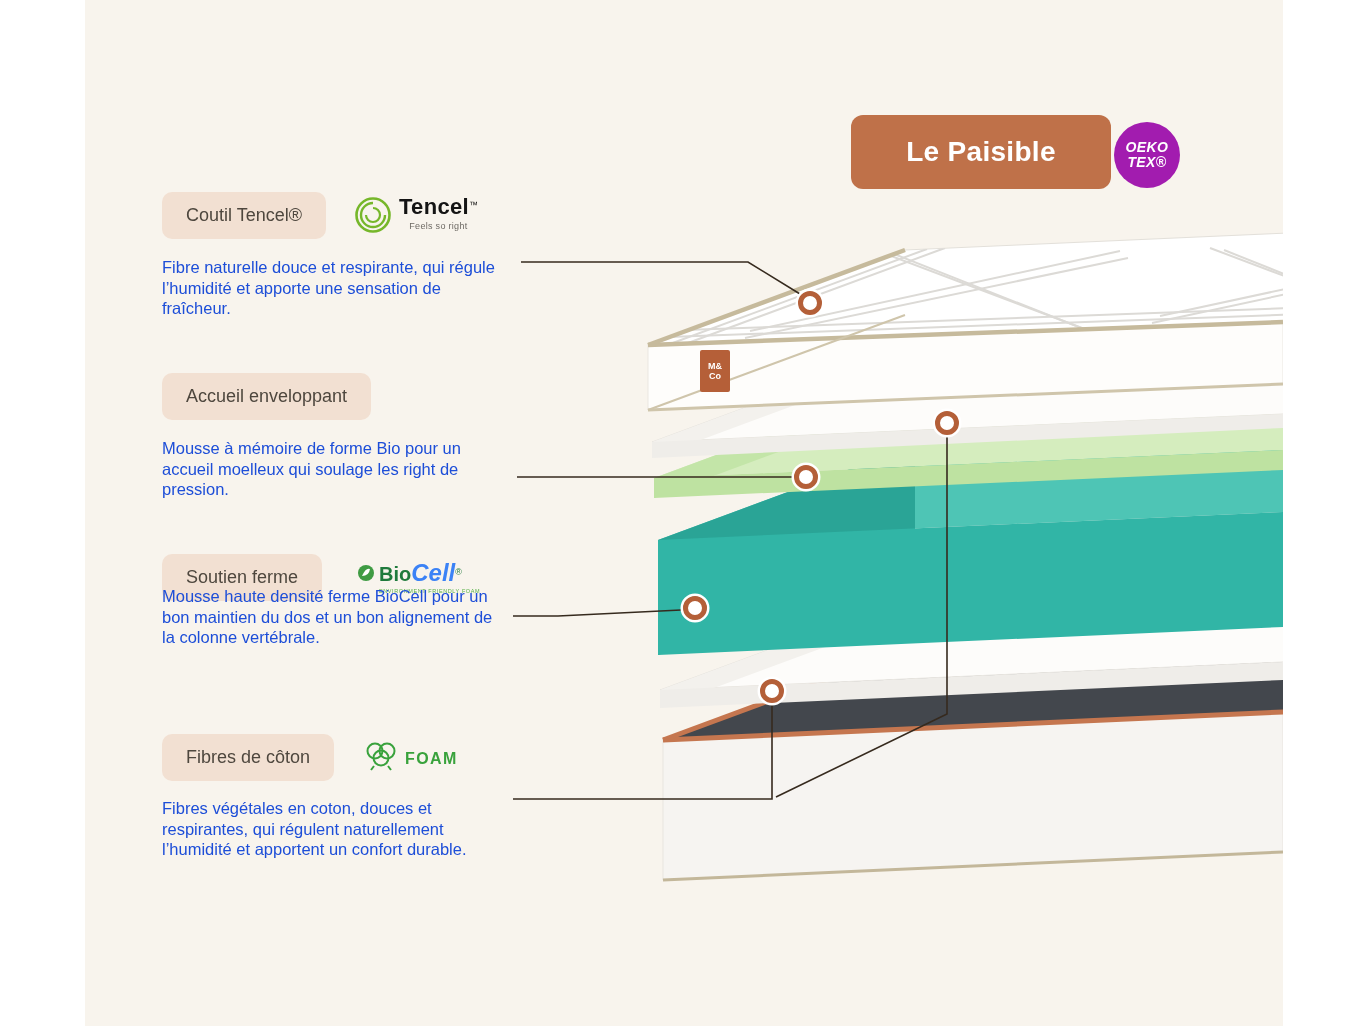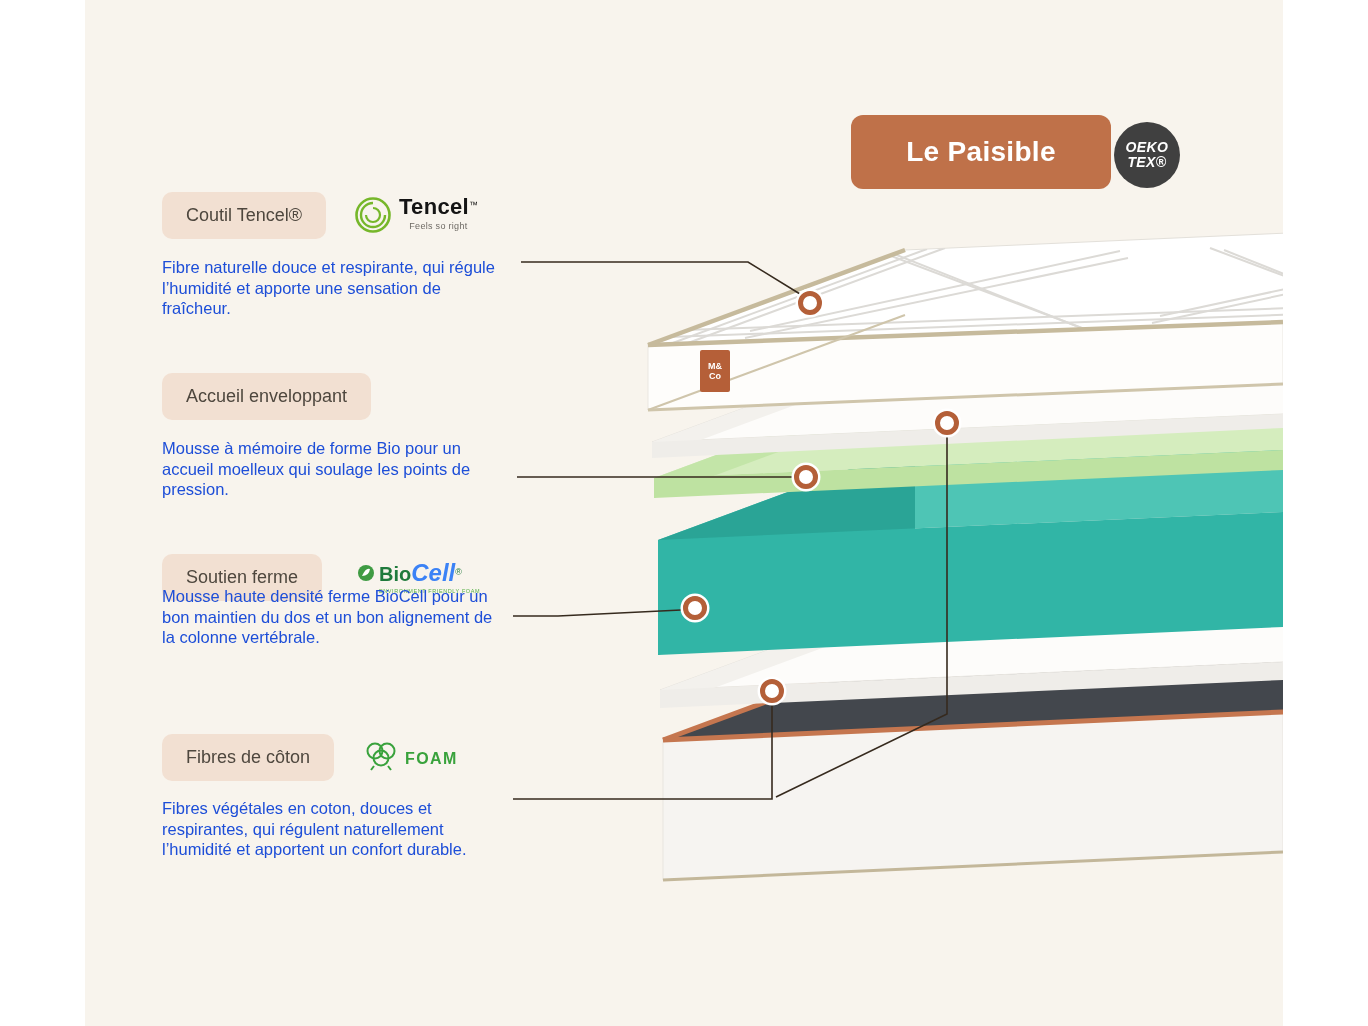--- a/index.html
+++ b/index.html
@@ -6,21 +6,21 @@
   body{font-family:"Liberation Sans", sans-serif; background:#ffffff;}
   .stage{position:relative;width:1368px;height:1026px;overflow:hidden;background:#ffffff;}
   .panel{position:absolute;left:85px;top:0;width:1198px;height:1026px;background:#f8f4ed;}
   .illustration{position:absolute;left:0;top:0;width:1368px;height:1026px;pointer-events:none;}
 
   
   .banner{position:absolute;left:851px;top:115px;width:260px;height:74px;background:#bf7149;
     border-radius:12px;display:flex;align-items:center;justify-content:center;
     color:#ffffff;font-size:28px;font-weight:600;letter-spacing:.3px;}
   .badge{position:absolute;left:1114px;top:122px;width:66px;height:66px;border-radius:50%;
-    background:#404040;display:flex;flex-direction:column;align-items:center;justify-content:center;
+    background:#a21caf;display:flex;flex-direction:column;align-items:center;justify-content:center;
     color:#fff;font-style:italic;font-weight:800;font-size:14px;line-height:15px;letter-spacing:.4px;}
 
   
   .chip{position:absolute;left:162px;background:#f2e0d2;color:#4e473e;font-size:18px;
     padding:13px 24px;border-radius:10px;white-space:nowrap;}
   .chip1{top:192px;} .chip2{top:373px;} .chip3{top:554px;} .chip4{top:734px;}
   .para{position:absolute;left:162px;width:347px;font-size:16.5px;line-height:20.5px;color:#1d4ed8;}
   .para1{top:257px;} .para2{top:438px;} .para3{top:586px;} .para4{top:798px;}
 
   
@@ -171,21 +171,21 @@
       <path d="M21,14 a7,7 0 1 1 -7,7" fill="none" stroke="#76b72a" stroke-width="2.2"></path>
     </svg>
     <div>
       <div><span class="name">Tencel</span><span class="tm">™</span></div>
       <div class="tag">Feels so right</div>
     </div>
   </div>
   <div class="para para1">Fibre naturelle douce et respirante, qui régule l’humidité et apporte une sensation de fraîcheur.</div>
 
   <div class="chip chip2">Accueil enveloppant</div>
-  <div class="para para2">Mousse à mémoire de forme Bio pour un accueil moelleux qui soulage les points de pression.</div>
+  <div class="para para2">Mousse à mémoire de forme Bio pour un accueil moelleux qui soulage les right de pression.</div>
 
   <div class="chip chip3">Soutien ferme</div>
   <div class="biocell">
     <div class="row">
       <svg width="18" height="18" viewBox="0 0 18 18">
         <circle cx="9" cy="9" r="8" fill="#3f9b43"></circle>
         <path d="M5,12 Q9,3 13,5 Q12,12 5,12 Z" fill="#ffffff"></path>
       </svg>
       <div><span class="p1">Bio</span><span class="p2">Cell</span><span class="reg">®</span></div>
     </div>

